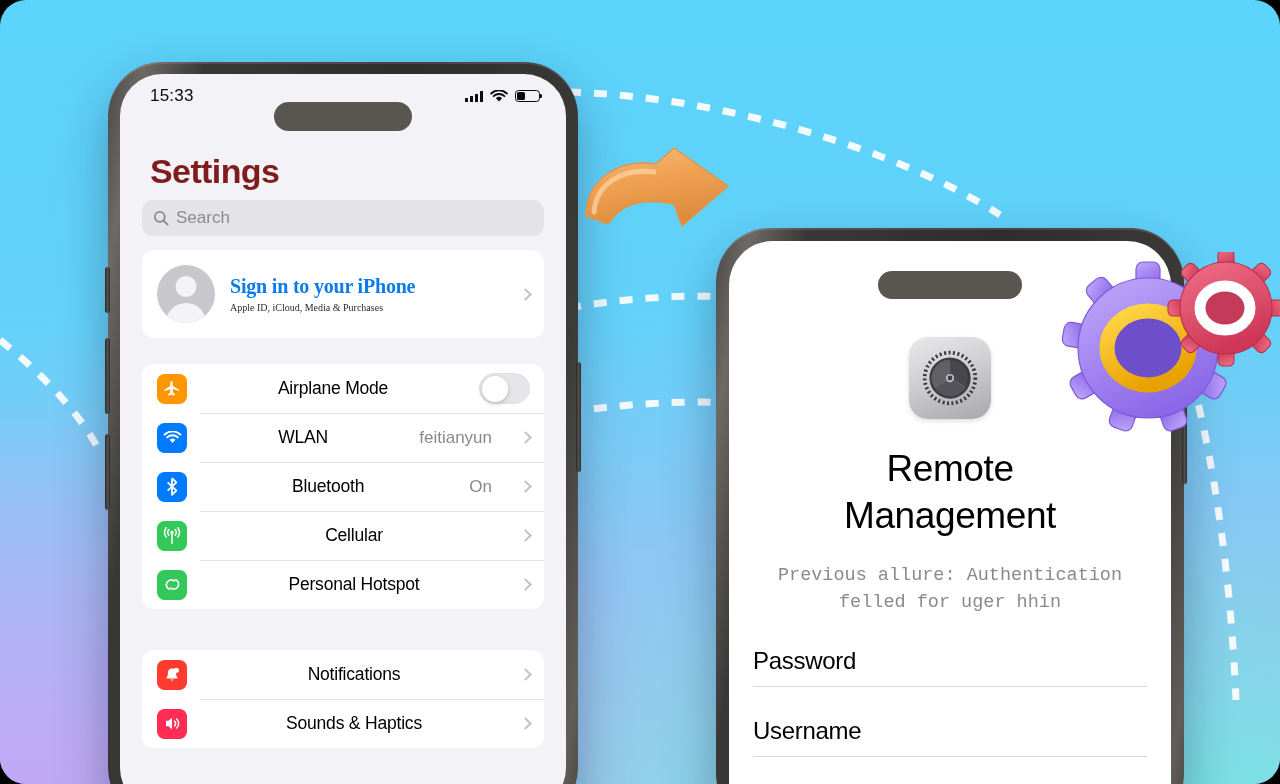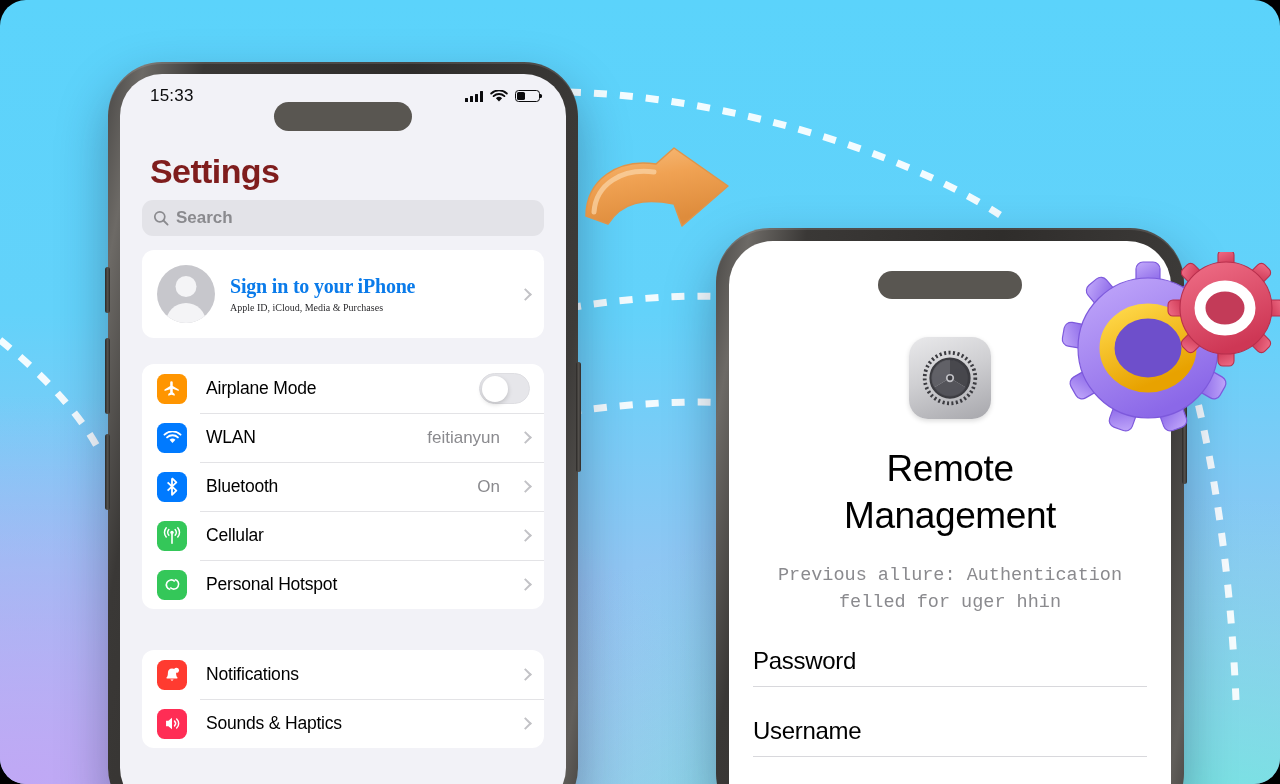--- a/index.html
+++ b/index.html
@@ -72,21 +72,21 @@
   .batt b { display:block; height:100%; width:38%; background:#0b0b0d; border-radius:1.6px; }
 
   .bigtitle {
     position:absolute; left:30px; top:78px;
     font-size:34px; font-weight:800; color:#7f1d1d; letter-spacing:-.6px;
   }
 
   .searchbar {
     position:absolute; left:22px; right:22px; top:126px; height:36px;
     background:#E3E3E8; border-radius:11px;
-    display:flex; align-items:center; gap:7px; padding:0 11px;font-weight:bold;
+    display:flex; align-items:center; gap:7px; padding:0 11px;
   }
   .searchbar .ph { font-size:17px; color:#8A8A8E; }
 
   .card {
     position:absolute; left:22px; right:22px;
     background:#fff; border-radius:12px; overflow:hidden;
   }
 
   .account { display:flex; align-items:center; gap:15px; padding:15px 14px 15px 15px; }
   .avatar {
@@ -100,22 +100,22 @@
   .acct-txt { flex:1; min-width:0;font-family:Liberation Serif, serif; }
   .acct-title { font-size:20px; font-weight:700; color:#0A7BEA; letter-spacing:-.2px; }
   .acct-sub { font-size:10px; color:#2b2b2e; margin-top:4px; }
 
   .chev {
     flex:0 0 auto; width:9px; height:9px; border-right:2.1px solid #C2C2C6;
     border-top:2.1px solid #C2C2C6; transform:rotate(45deg);
   }
 
   .row {
-    display:flex; align-items:center; gap:19px; padding:0 14px 0 15px;
-    height:49px; position:relative;
+    display:flex; align-items:center; gap:27px; padding:0 14px 0 15px;
+    height:49px; position:relative;text-align:center;
   }
   .row + .row::before {
     content:""; position:absolute; left:58px; right:0; top:0; height:1px; background:#E3E3E6;
   }
   .ico {
     width:30px; height:30px; border-radius:7.5px; flex:0 0 auto;
     display:flex; align-items:center; justify-content:center;
     color:#fff; font-size:17px; line-height:1;
   }
   .row-label { flex:1; font-size:17.5px; color:#000; letter-spacing:-.2px; }

